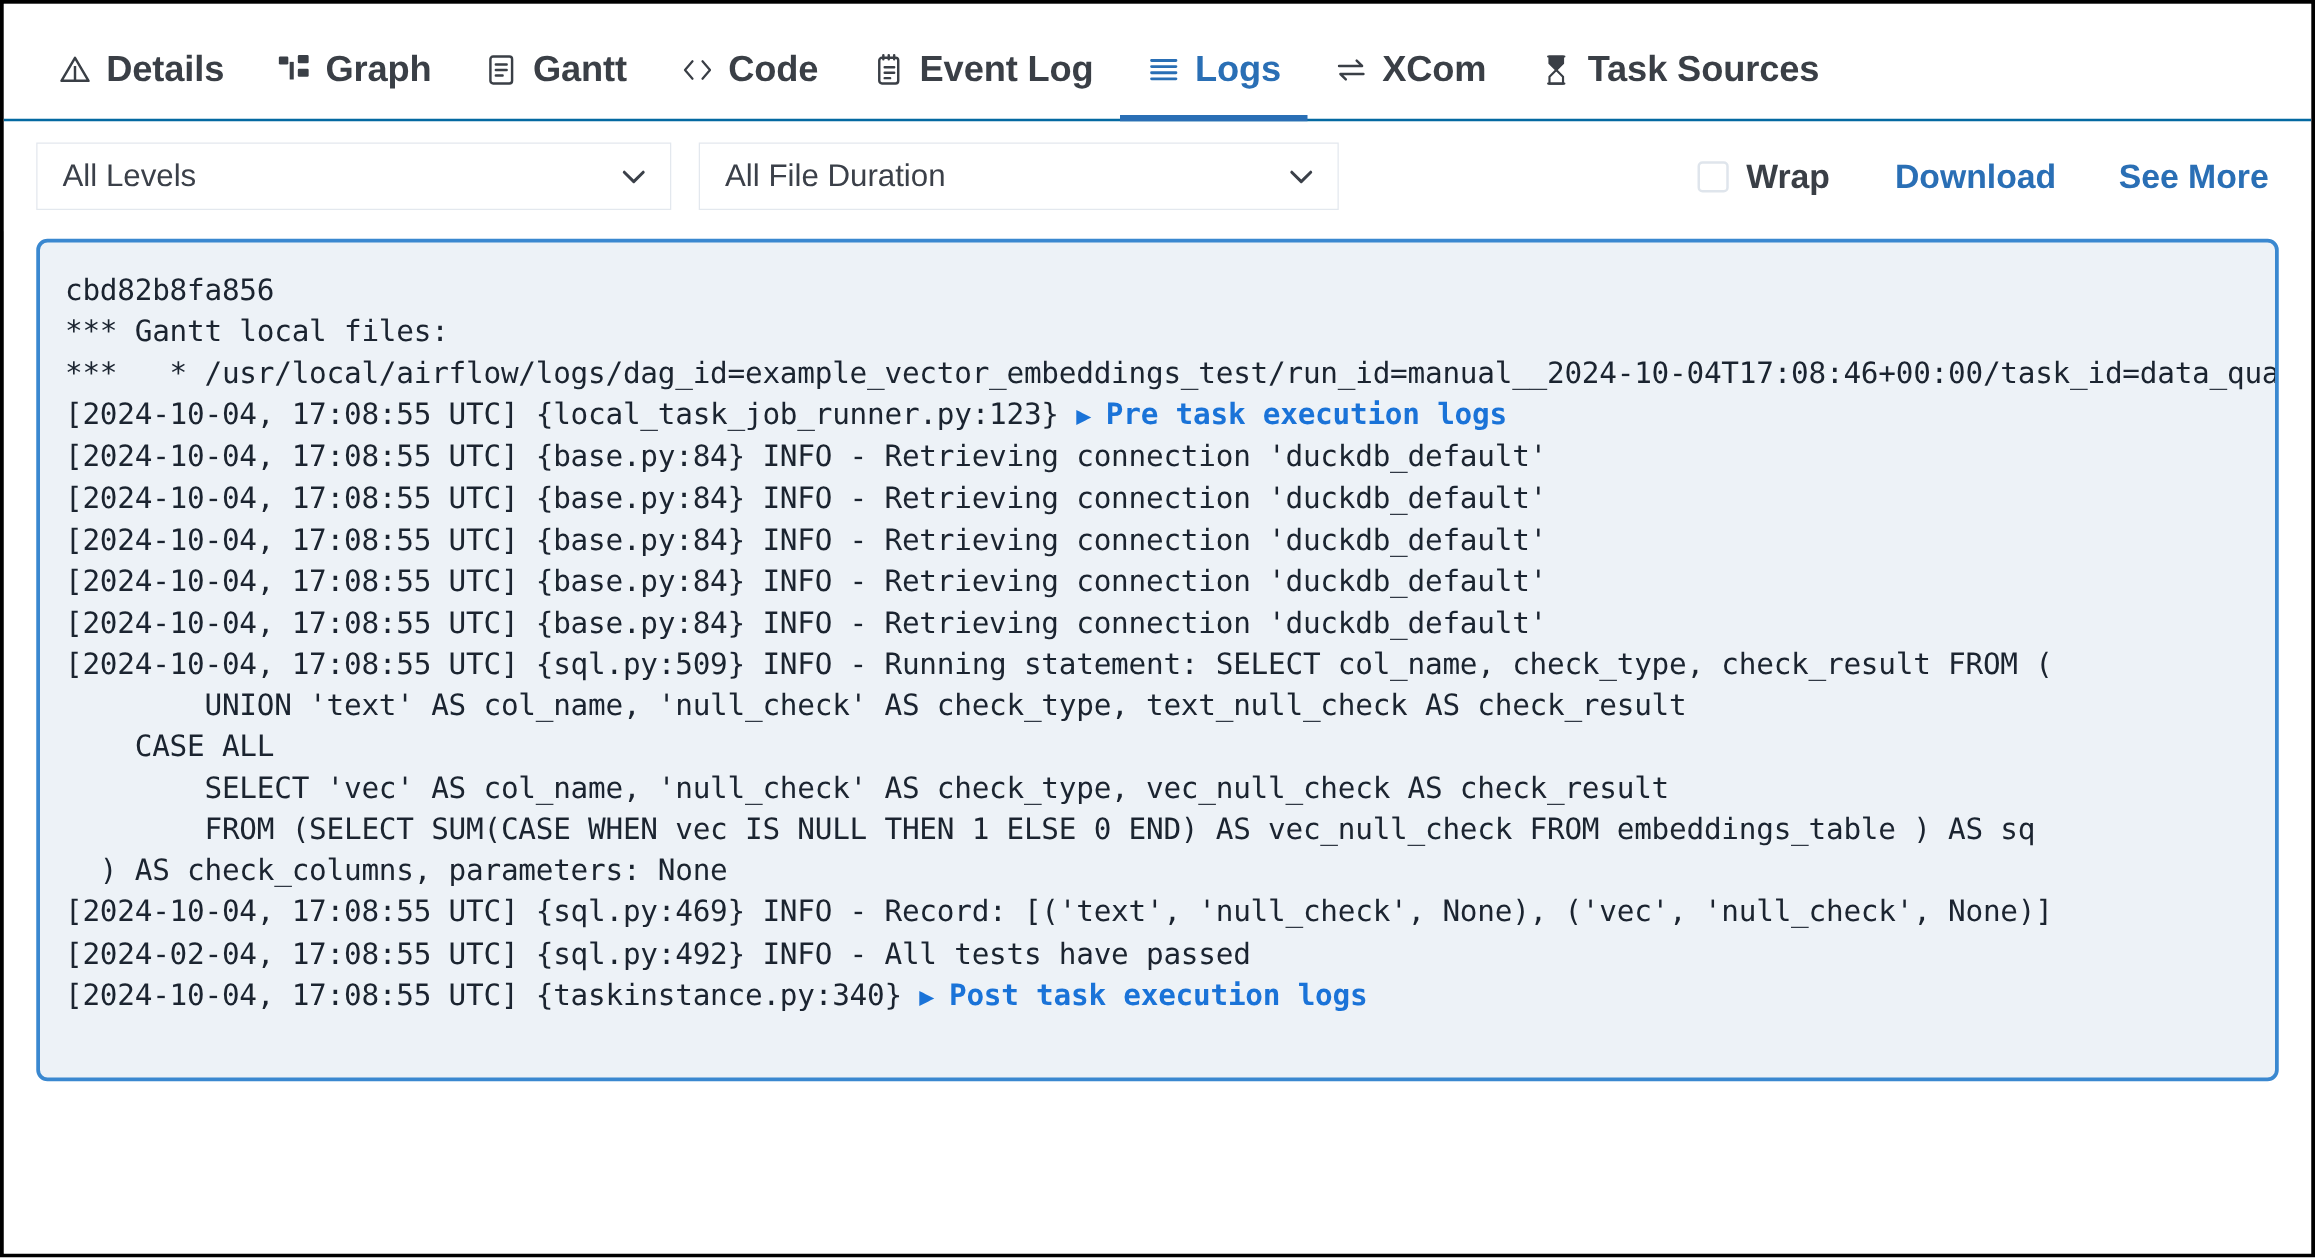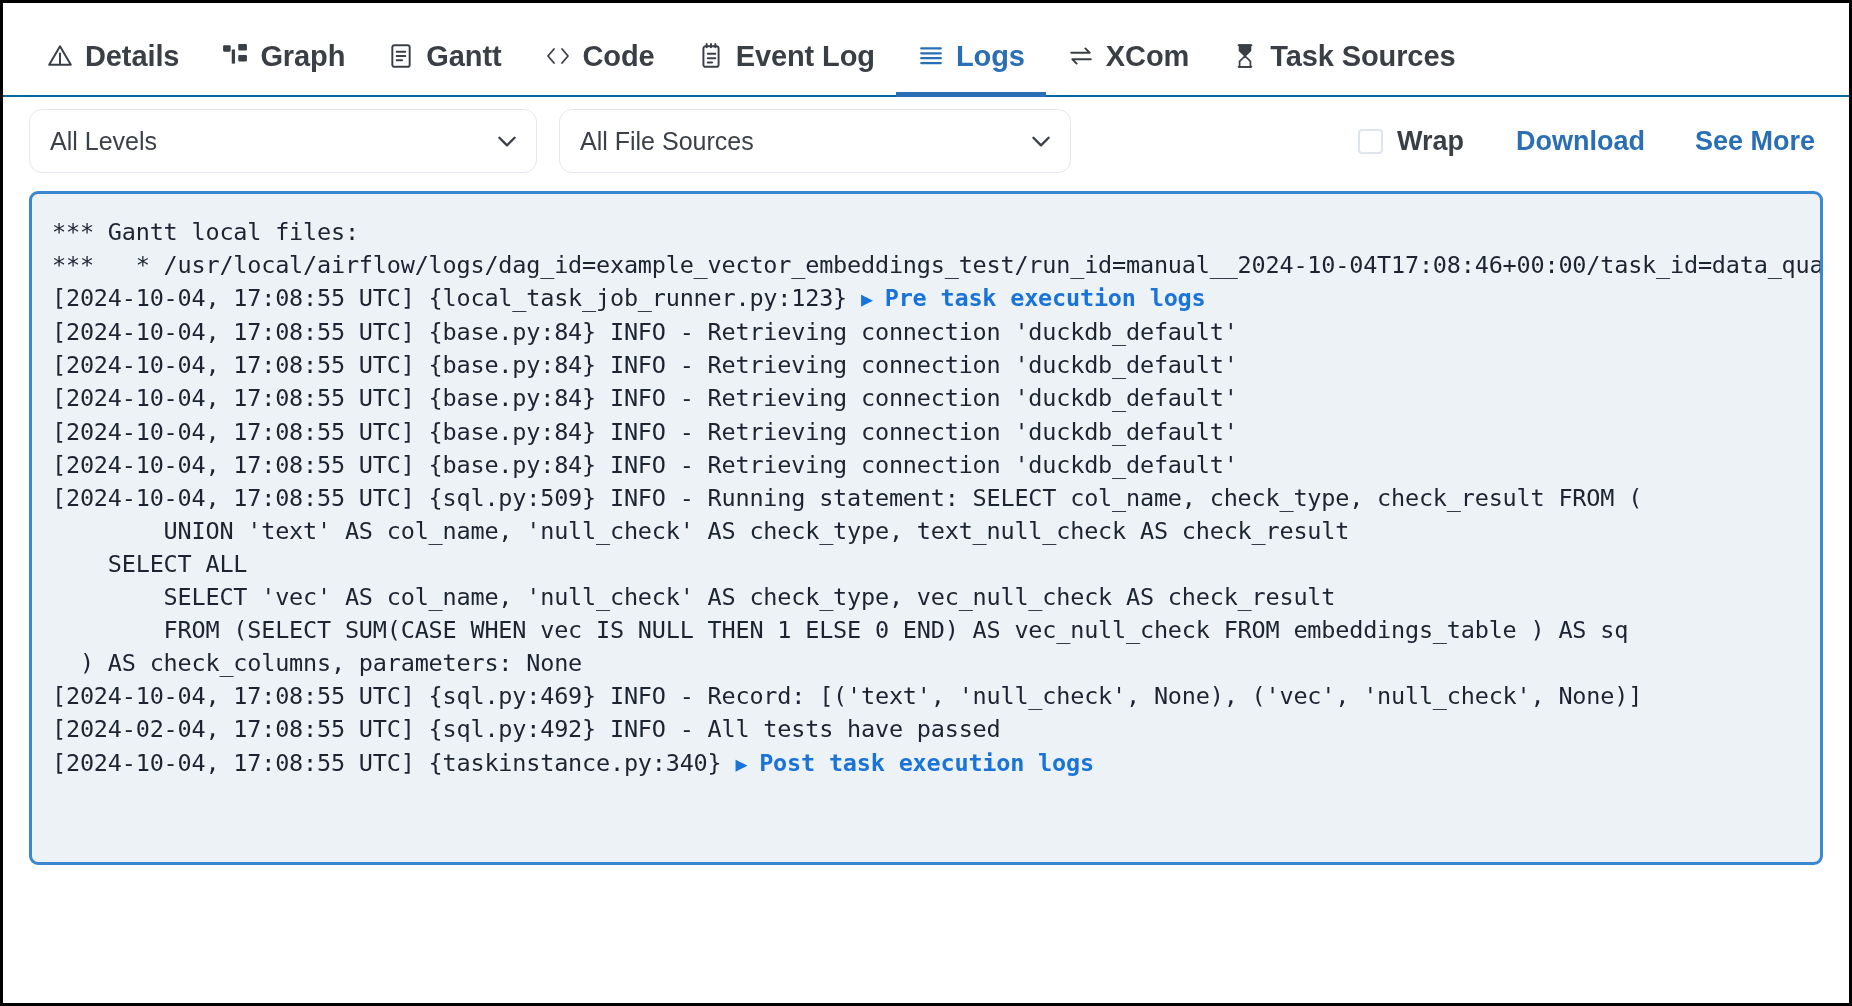--- a/index.html
+++ b/index.html
@@ -69,23 +69,23 @@
   
   .toolbar {
     display: flex;
     align-items: center;
     height: 88px;
     padding: 0 26px;
     background: #ffffff;
   }
   .select {
     position: relative;
-    height: 64px;
+    height: 54px;
     border: 1px solid #e3e8ee;
-    border-radius: 13px;
+    border-radius: 0;
     background: #ffffff;
     display: flex;
     align-items: center;
     padding: 0 16px 0 20px;
     cursor: pointer;
   }
   .select.levels { width: 508px; margin-right: 22px; }
   .select.sources { width: 512px; }
   .select .sel-value {
     font-size: 25px;
@@ -263,52 +263,53 @@
     <div class="select levels">
       <span class="sel-value">All Levels</span>
       <span class="chev">
         <svg width="26" height="26" viewBox="0 0 24 24" fill="none" stroke="#3b4049" stroke-width="2.2" stroke-linecap="round" stroke-linejoin="round">
           <path d="M5 9 L12 16 L19 9"></path>
         </svg>
       </span>
     </div>
 
     <div class="select sources">
-      <span class="sel-value">All File Sources</span>
+      <span class="sel-value">All File Duration</span>
       <span class="chev">
         <svg width="26" height="26" viewBox="0 0 24 24" fill="none" stroke="#3b4049" stroke-width="2.2" stroke-linecap="round" stroke-linejoin="round">
           <path d="M5 9 L12 16 L19 9"></path>
         </svg>
       </span>
     </div>
 
     <div class="toolbar-right">
       <label class="wrap-ctl">
         <span class="checkbox"></span>
         <span class="wrap-label">Wrap</span>
       </label>
       <span class="link-btn download">Download</span>
       <span class="link-btn">See More</span>
     </div>
 
   </div>
 
   <div class="logpanel">
     <div class="logscroll" id="log-scroll">
+        <div class="logline">cbd82b8fa856</div>
         <div class="logline">*** Gantt local files:</div>
         <div class="logline">***   * /usr/local/airflow/logs/dag_id=example_vector_embeddings_test/run_id=manual__2024-10-04T17:08:46+00:00/task_id=data_qual</div>
         <div class="logline">[2024-10-04, 17:08:55 UTC] {local_task_job_runner.py:123} <span class="caret">▶ </span><span class="lnk">Pre task execution logs</span></div>
         <div class="logline">[2024-10-04, 17:08:55 UTC] {base.py:84} INFO - Retrieving connection 'duckdb_default'</div>
         <div class="logline">[2024-10-04, 17:08:55 UTC] {base.py:84} INFO - Retrieving connection 'duckdb_default'</div>
         <div class="logline">[2024-10-04, 17:08:55 UTC] {base.py:84} INFO - Retrieving connection 'duckdb_default'</div>
         <div class="logline">[2024-10-04, 17:08:55 UTC] {base.py:84} INFO - Retrieving connection 'duckdb_default'</div>
         <div class="logline">[2024-10-04, 17:08:55 UTC] {base.py:84} INFO - Retrieving connection 'duckdb_default'</div>
         <div class="logline">[2024-10-04, 17:08:55 UTC] {sql.py:509} INFO - Running statement: SELECT col_name, check_type, check_result FROM (</div>
         <div class="logline">        UNION 'text' AS col_name, 'null_check' AS check_type, text_null_check AS check_result</div>
-        <div class="logline">    SELECT ALL</div>
+        <div class="logline">    CASE ALL</div>
         <div class="logline">        SELECT 'vec' AS col_name, 'null_check' AS check_type, vec_null_check AS check_result</div>
         <div class="logline">        FROM (SELECT SUM(CASE WHEN vec IS NULL THEN 1 ELSE 0 END) AS vec_null_check FROM embeddings_table ) AS sq</div>
         <div class="logline">  ) AS check_columns, parameters: None</div>
         <div class="logline">[2024-10-04, 17:08:55 UTC] {sql.py:469} INFO - Record: [('text', 'null_check', None), ('vec', 'null_check', None)]</div>
         <div class="logline">[2024-02-04, 17:08:55 UTC] {sql.py:492} INFO - All tests have passed</div>
         <div class="logline">[2024-10-04, 17:08:55 UTC] {taskinstance.py:340} <span class="caret">▶ </span><span class="lnk">Post task execution logs</span></div>
       </div>
   </div>
 
 </div>

